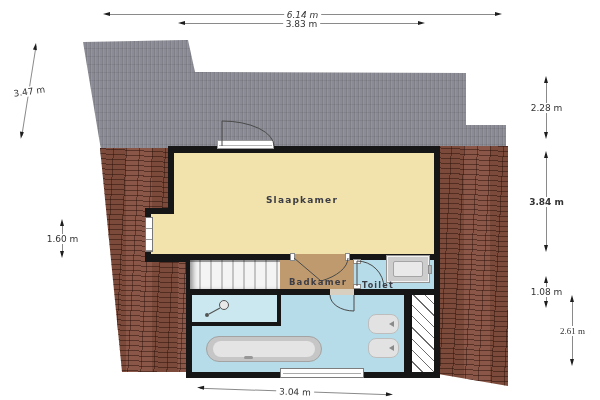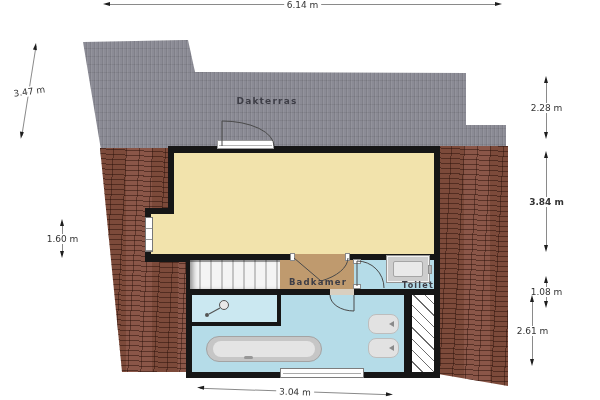--- a/index.html
+++ b/index.html
@@ -136,30 +136,36 @@
       <path d="M 330 295 A 24 16 0 0 0 354 311 M 354 295 L 354 311"></path>
       <path d="M 357 261 A 27 27 0 0 1 384 288 M 357 286 L 357 261"></path>
     </g>
     <g>
       <circle cx="224" cy="305" r="4.5" fill="#e8e8e8" stroke="#555" stroke-width="1"></circle>
       <line x1="220" y1="308" x2="209" y2="314" stroke="#555" stroke-width="1.2"></line>
       <circle cx="207" cy="315" r="2" fill="#555"></circle>
     </g>
   </svg>
 
-  <div class="rlabel" style="left:197px;top:96px;width:140px;">Dakterras</div>
+  <div class="rlabel" style="left:232px;top:195px;width:140px;">Slaapkamer</div>
   <div class="rlabel" style="left:258px;top:277px;width:120px;font-size:8.5px;">Badkamer</div>
-  <div class="rlabel" style="left:338px;top:281px;width:80px;font-size:8px;margin-left:40px;">Toilet</div>
-
-  <div class="dim dim-h" style="left:103px;top:0;width:399px;">
+  <div class="rlabel" style="left:338px;top:281px;width:80px;font-size:8px;">Toilet</div>
+
+  <div class="dim dim-h" style="left:103px;top:10px;width:399px;font-style:italic;">
     <span class="dline"></span>
       <span class="arr arr-l"></span>
       <span class="arr arr-r"></span>
     <span class="dlabel">6.14 m</span>
   </div>
+  <div class="dim dim-h" style="left:178px;top:19px;width:247px;">
+    <span class="dline"></span>
+      <span class="arr arr-l"></span>
+      <span class="arr arr-r"></span>
+    <span class="dlabel">3.83 m</span>
+  </div>
   <div class="dim dim-h" style="left:197px;top:387px;width:196px;transform:rotate(2deg);">
     <span class="dline"></span>
       <span class="arr arr-l"></span>
       <span class="arr arr-r"></span>
     <span class="dlabel">3.04 m</span>
   </div>
   <div class="dim dim-v" style="left:32px;top:43px;height:97px;transform:rotate(9deg);transform-origin:top center;">
     <span class="dline"></span>
       <span class="arr arr-t"></span>
       <span class="arr arr-b"></span>
@@ -182,20 +188,20 @@
       <span class="arr arr-t"></span>
       <span class="arr arr-b"></span>
     <span class="dlabel">3.84 m</span>
   </div>
   <div class="dim dim-v" style="left:542px;top:276px;height:32px;">
     <span class="dline"></span>
       <span class="arr arr-t"></span>
       <span class="arr arr-b"></span>
     <span class="dlabel">1.08 m</span>
   </div>
-  <div class="dim dim-v" style="left:528px;top:295px;height:71px;">
+  <div class="dim dim-v" style="left:568px;top:295px;height:71px;font-family:Liberation Serif, serif;">
     <span class="dline"></span>
       <span class="arr arr-t"></span>
       <span class="arr arr-b"></span>
     <span class="dlabel">2.61 m</span>
   </div>
 
 </div>
 
 </body></html>

